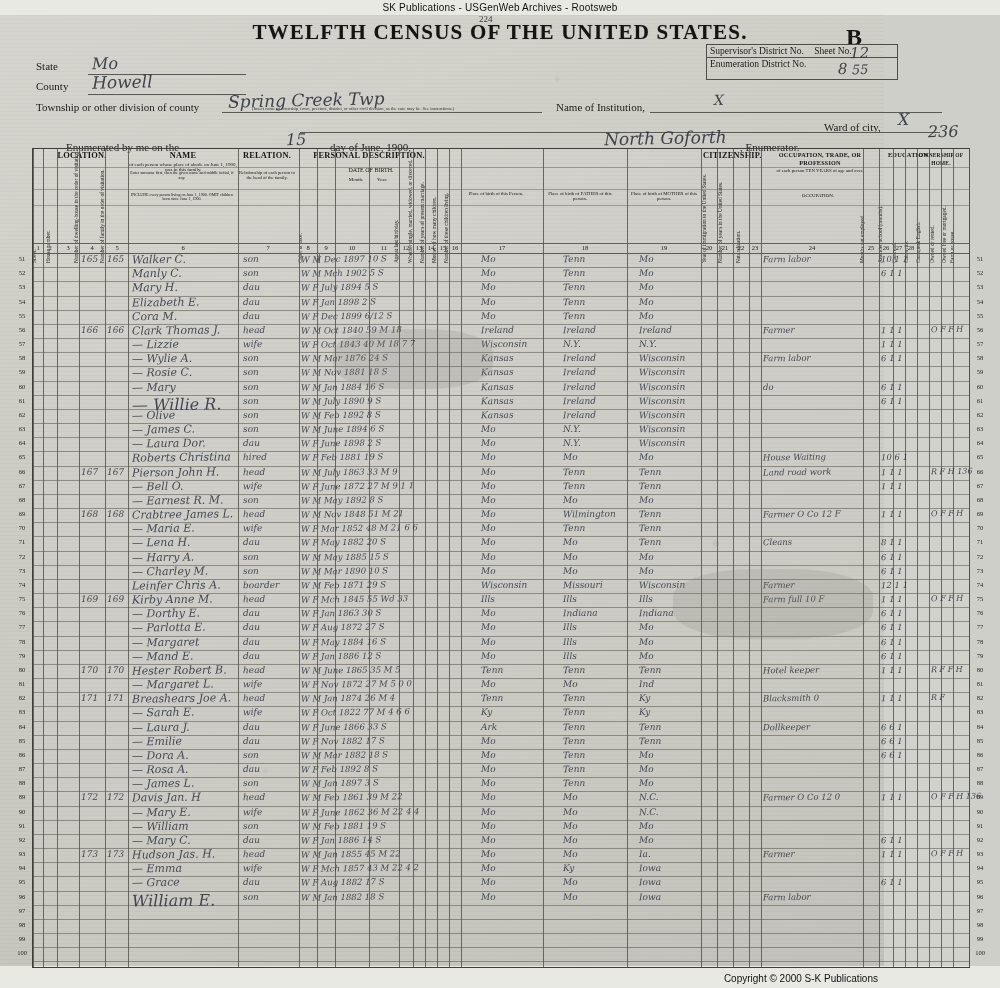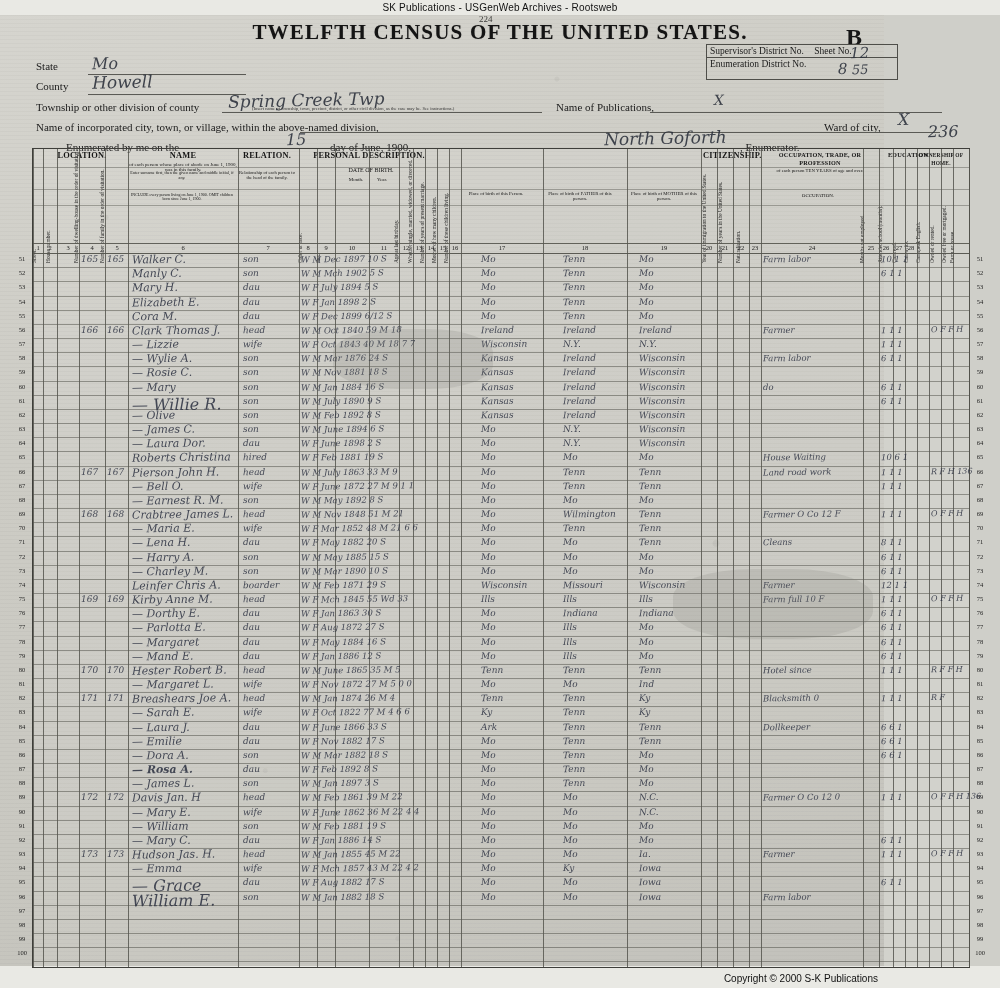--- a/index.html
+++ b/index.html
@@ -145,25 +145,24 @@
 
   <div class="lbl" style="left:36px;top:80px;">County</div>
   <div class="hw" style="left:92px;top:72px;font-size:17px;">Howell</div>
   <div class="rule" style="left:88px;top:94px;width:158px;"></div>
 
   <div class="lbl" style="left:36px;top:101px;">Township or other division of county</div>
   <div class="hw" style="left:228px;top:90px;font-size:17px;">Spring Creek Twp</div>
   <div class="lbl" style="left:252px;top:106px;font-size:4.6px;color:#333;">(Insert name of township, town, precinct, district, or other civil division, as the case may be. See instructions.)</div>
   <div class="rule" style="left:222px;top:112px;width:320px;"></div>
 
-  <div class="lbl" style="left:556px;top:101px;">Name of Publications,</div>
+  <div class="lbl" style="left:556px;top:101px;">Name of Institution,</div>
   <div class="hw" style="left:714px;top:92px;font-size:14px;">X</div>
   <div class="rule" style="left:650px;top:112px;width:292px;"></div>
 
-  <div class="lbl" style="left:36px;top:121px;">Name of incorporated city, town, or village, within the above-named division,</div>
   <div class="lbl" style="left:824px;top:121px;">Ward of city,</div>
   <div class="hw" style="left:898px;top:110px;font-size:16px;">X</div>
   <div class="rule" style="left:300px;top:132px;width:640px;"></div>
 
   <div class="lbl" style="left:66px;top:141px;">Enumerated by me on the</div>
   <div class="hw" style="left:286px;top:130px;font-size:16px;">15</div>
   <div class="lbl" style="left:330px;top:141px;">day of June, 1900,</div>
   <div class="hw" style="left:604px;top:128px;font-size:17px;">North Goforth</div>
   <div class="lbl" style="left:740px;top:141px;">, Enumerator.</div>
   <div class="hw" style="left:928px;top:122px;font-size:16px;">236</div>
@@ -621,21 +620,21 @@
         <div class="rowno" style="left: -18px; top: 516.833px;">80</div>
         <div class="rowno" style="left: 940px; top: 516.833px;">80</div>
         <div class="cellhw" style="left: 48px; top: 515.967px; font-size: 9px;">170</div>
         <div class="cellhw" style="left: 74px; top: 515.967px; font-size: 9px;">170</div>
         <div class="cellhw" style="left: 99px; top: 514.967px; font-size: 11px;">Hester Robert B.</div>
         <div class="cellhw" style="left: 210px; top: 515.967px; font-size: 9px;">head</div>
         <div class="cellhw" style="left: 268px; top: 515.967px; font-size: 8.5px;">W M June 1865 35 M 5</div>
         <div class="cellhw" style="left: 448px; top: 515.967px; font-size: 9px;">Tenn</div>
         <div class="cellhw" style="left: 530px; top: 515.967px; font-size: 9px;">Tenn</div>
         <div class="cellhw" style="left: 606px; top: 515.967px; font-size: 9px;">Tenn</div>
-        <div class="cellhw" style="left: 730px; top: 515.967px; font-size: 8.5px;">Hotel since</div>
+        <div class="cellhw" style="left: 730px; top: 515.967px; font-size: 8.5px;">Hotel keeper</div>
         <div class="cellhw" style="left: 848px; top: 515.967px; font-size: 8.5px;">1 1 1</div>
         <div class="cellhw" style="left: 898px; top: 515.967px; font-size: 8px;">R F F H</div>
         <div class="rowno" style="left: -18px; top: 531px;">81</div>
         <div class="rowno" style="left: 940px; top: 531px;">81</div>
         <div class="cellhw" style="left: 99px; top: 529.133px; font-size: 11px;">— Margaret L.</div>
         <div class="cellhw" style="left: 210px; top: 530.133px; font-size: 9px;">wife</div>
         <div class="cellhw" style="left: 268px; top: 530.133px; font-size: 8.5px;">W F Nov 1872 27 M 5 0 0</div>
         <div class="cellhw" style="left: 448px; top: 530.133px; font-size: 9px;">Mo</div>
         <div class="cellhw" style="left: 530px; top: 530.133px; font-size: 9px;">Mo</div>
         <div class="cellhw" style="left: 606px; top: 530.133px; font-size: 9px;">Ind</div>
@@ -683,21 +682,21 @@
         <div class="rowno" style="left: 940px; top: 601.833px;">86</div>
         <div class="cellhw" style="left: 99px; top: 599.967px; font-size: 11px;">— Dora A.</div>
         <div class="cellhw" style="left: 210px; top: 600.967px; font-size: 9px;">son</div>
         <div class="cellhw" style="left: 268px; top: 600.967px; font-size: 8.5px;">W M Mar 1882 18 S</div>
         <div class="cellhw" style="left: 448px; top: 600.967px; font-size: 9px;">Mo</div>
         <div class="cellhw" style="left: 530px; top: 600.967px; font-size: 9px;">Tenn</div>
         <div class="cellhw" style="left: 606px; top: 600.967px; font-size: 9px;">Mo</div>
         <div class="cellhw" style="left: 848px; top: 600.967px; font-size: 8.5px;">6 6 1</div>
         <div class="rowno" style="left: -18px; top: 616px;">87</div>
         <div class="rowno" style="left: 940px; top: 616px;">87</div>
-        <div class="cellhw" style="left: 99px; top: 614.133px; font-size: 11px; font-weight: bold;">— Rosa A.</div>
+        <div class="cellhw" style="left: 99px; top: 614.133px; font-size: 11px;">— Rosa A.</div>
         <div class="cellhw" style="left: 210px; top: 615.133px; font-size: 9px;">dau</div>
         <div class="cellhw" style="left: 268px; top: 615.133px; font-size: 8.5px;">W F Feb 1892 8 S</div>
         <div class="cellhw" style="left: 448px; top: 615.133px; font-size: 9px;">Mo</div>
         <div class="cellhw" style="left: 530px; top: 615.133px; font-size: 9px;">Tenn</div>
         <div class="cellhw" style="left: 606px; top: 615.133px; font-size: 9px;">Mo</div>
         <div class="rowno" style="left: -18px; top: 630.167px;">88</div>
         <div class="rowno" style="left: 940px; top: 630.167px;">88</div>
         <div class="cellhw" style="left: 99px; top: 628.3px; font-size: 11px;">— James L.</div>
         <div class="cellhw" style="left: 210px; top: 629.3px; font-size: 9px;">son</div>
         <div class="cellhw" style="left: 268px; top: 629.3px; font-size: 8.5px;">W M Jan 1897 3 S</div>
@@ -758,21 +757,21 @@
         <div class="rowno" style="left: -18px; top: 715.167px;">94</div>
         <div class="rowno" style="left: 940px; top: 715.167px;">94</div>
         <div class="cellhw" style="left: 99px; top: 713.3px; font-size: 11px;">— Emma</div>
         <div class="cellhw" style="left: 210px; top: 714.3px; font-size: 9px;">wife</div>
         <div class="cellhw" style="left: 268px; top: 714.3px; font-size: 8.5px;">W F Mch 1857 43 M 22 4 2</div>
         <div class="cellhw" style="left: 448px; top: 714.3px; font-size: 9px;">Mo</div>
         <div class="cellhw" style="left: 530px; top: 714.3px; font-size: 9px;">Ky</div>
         <div class="cellhw" style="left: 606px; top: 714.3px; font-size: 9px;">Iowa</div>
         <div class="rowno" style="left: -18px; top: 729.333px;">95</div>
         <div class="rowno" style="left: 940px; top: 729.333px;">95</div>
-        <div class="cellhw" style="left: 99px; top: 727.467px; font-size: 16px;">— Grace</div>
+        <div class="cellhw" style="left: 99px; top: 727.467px; font-size: 11px;">— Grace</div>
         <div class="cellhw" style="left: 210px; top: 728.467px; font-size: 9px;">dau</div>
         <div class="cellhw" style="left: 268px; top: 728.467px; font-size: 8.5px;">W F Aug 1882 17 S</div>
         <div class="cellhw" style="left: 448px; top: 728.467px; font-size: 9px;">Mo</div>
         <div class="cellhw" style="left: 530px; top: 728.467px; font-size: 9px;">Mo</div>
         <div class="cellhw" style="left: 606px; top: 728.467px; font-size: 9px;">Iowa</div>
         <div class="cellhw" style="left: 848px; top: 728.467px; font-size: 8.5px;">6 1 1</div>
         <div class="rowno" style="left: -18px; top: 743.5px;">96</div>
         <div class="rowno" style="left: 940px; top: 743.5px;">96</div>
         <div class="cellhw" style="left: 99px; top: 741.633px; font-size: 16px; font-style: italic;">William E.</div>
         <div class="cellhw" style="left: 210px; top: 742.633px; font-size: 9px;">son</div>

